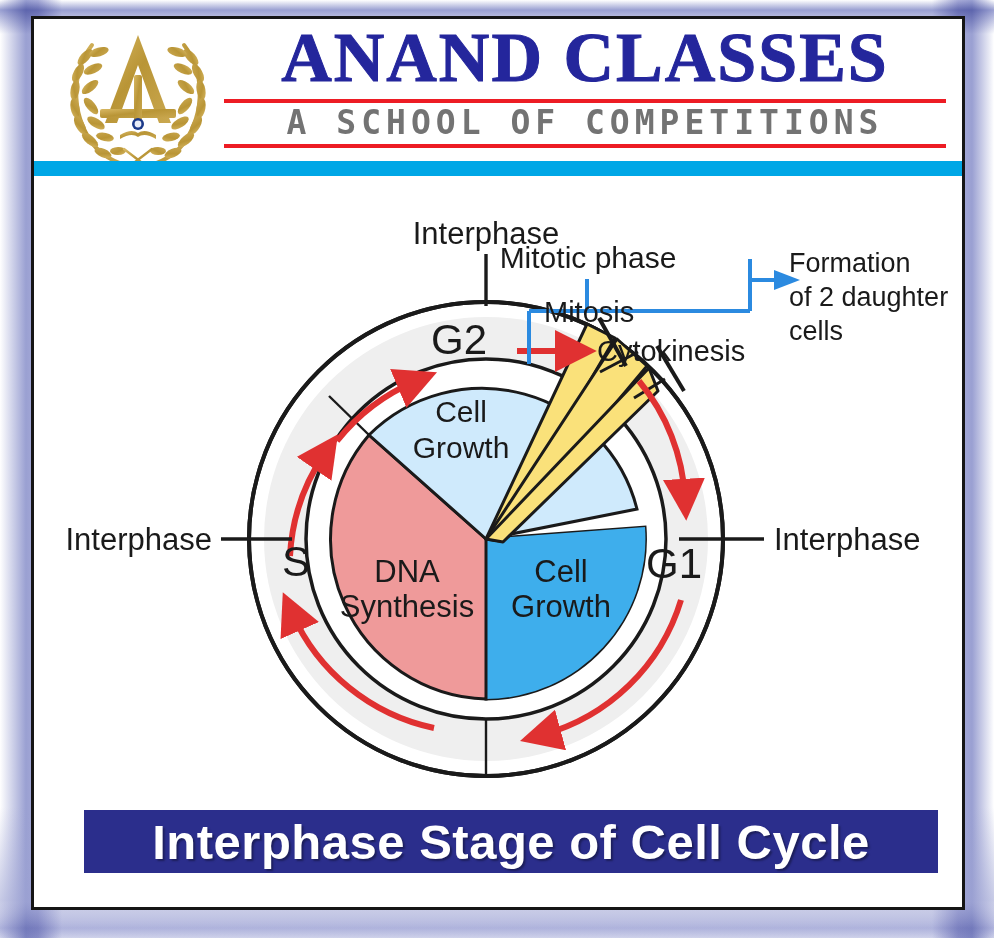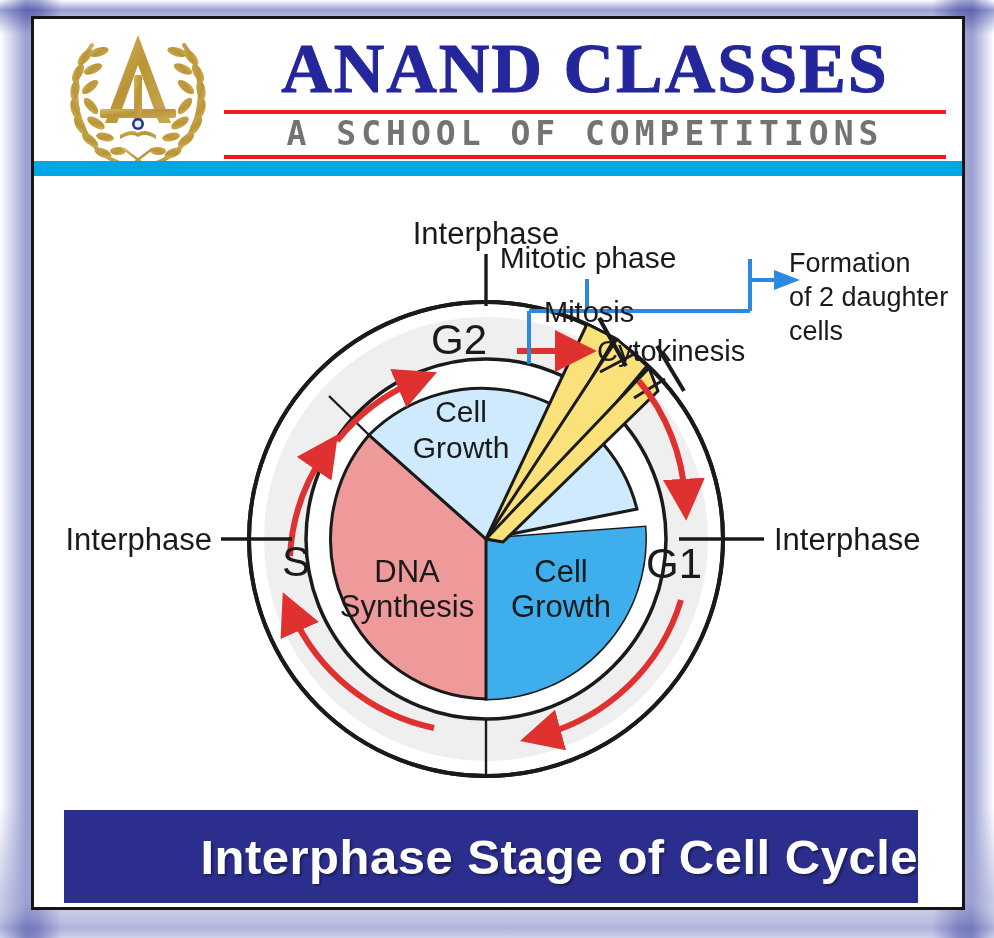--- a/index.html
+++ b/index.html
@@ -28,21 +28,21 @@
   .card{
     position:absolute;left:31px;top:16px;width:934px;height:894px;
     background:#ffffff;border:3px solid #151515;box-sizing:border-box;
     overflow:hidden;
   }
 
   
   .header{position:relative;height:140px;}
   .logo{position:absolute;left:24px;top:4px;width:160px;height:146px;}
 
-  .brand{position:absolute;left:184px;top:0px;right:10px;margin-top:11px;}
+  .brand{position:absolute;left:184px;top:0px;right:10px;}
   .brand-title{
     font-family:"Liberation Serif", serif;
     font-weight:bold;color:#24269c;
     font-size:70px;line-height:78px;letter-spacing:2px;
     text-align:center;
     white-space:nowrap;
     -webkit-text-stroke:1px #24269c;
   }
   .rule{height:4px;background:#ed1c24;margin:2px 6px 0 6px;}
   .brand-sub{
@@ -53,23 +53,23 @@
   }
   .rule2{height:4px;background:#ed1c24;margin:1px 6px 0 6px;}
   .cyanbar{position:absolute;left:0;top:142px;width:100%;height:15px;background:#00a7e6;}
 
   
   .stage{position:absolute;left:0;top:157px;width:928px;height:620px;}
   .stage svg{display:block;}
 
   
   .banner{
-    position:absolute;left:30px;top:791px;width:854px;height:93px;
+    position:absolute;left:50px;top:791px;width:854px;height:63px;
     background:#2b2e8c;
-    display:flex;align-items:center;justify-content:flex-end;
+    display:flex;align-items:center;justify-content:center;
   }
   .banner-text{
     color:#ffffff;font-size:49px;font-weight:bold;
     font-family:"Liberation Sans", sans-serif;
     letter-spacing:.5px;white-space:nowrap;
     text-shadow:2px 2px 2px rgba(0,0,0,.35);
   }
   .banner-notch{
     position:absolute;left:39px;top:783px;width:690px;height:9px;background:#ffffff;
   }

